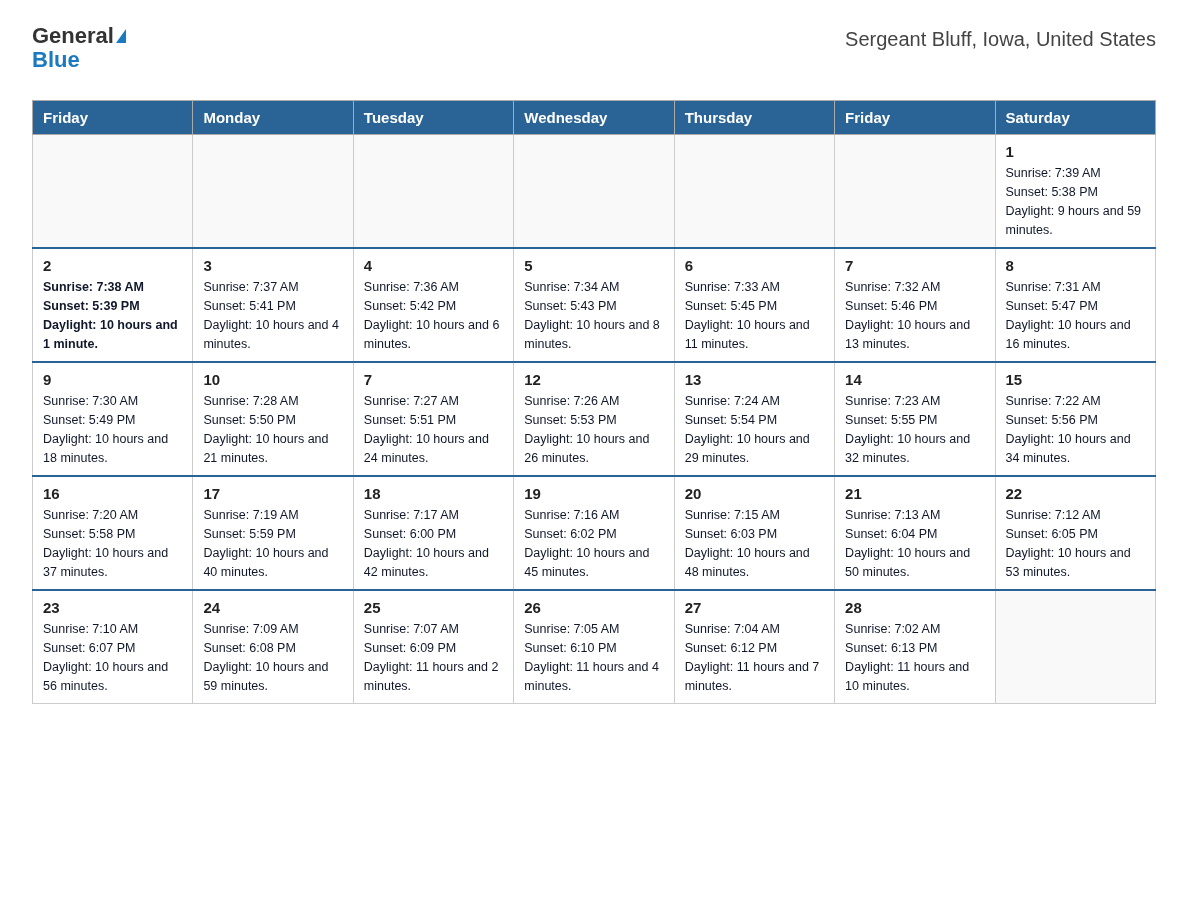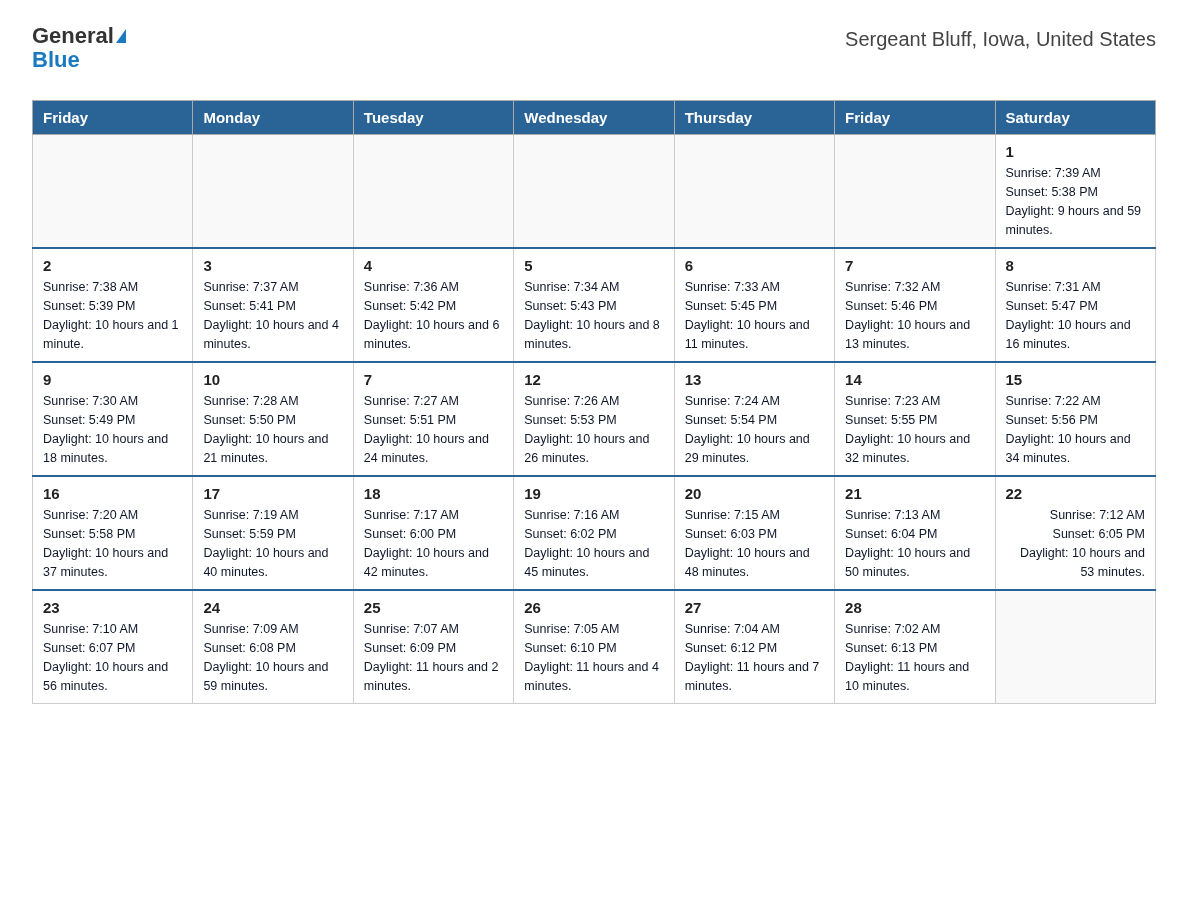--- a/index.html
+++ b/index.html
@@ -131,21 +131,21 @@
         <td>
           <div class="day-number">1</div>
           <div class="day-info" style="white-space: pre-line;">Sunrise: 7:39 AM
 Sunset: 5:38 PM
 Daylight: 9 hours and 59 minutes.</div>
         </td>
       </tr>
       <tr class="row-divider">
         <td>
           <div class="day-number">2</div>
-          <div class="day-info" style="white-space: pre-line;">Sunrise: 7:38 AM
+          <div class="day-info" style="white-space: pre-line; font-weight: bold;">Sunrise: 7:38 AM
 Sunset: 5:39 PM
 Daylight: 10 hours and 1 minute.</div>
         </td>
         <td>
           <div class="day-number">3</div>
           <div class="day-info" style="white-space: pre-line;">Sunrise: 7:37 AM
 Sunset: 5:41 PM
 Daylight: 10 hours and 4 minutes.</div>
         </td>
         <td>
@@ -255,21 +255,21 @@
 Daylight: 10 hours and 48 minutes.</div>
         </td>
         <td>
           <div class="day-number">21</div>
           <div class="day-info" style="white-space: pre-line;">Sunrise: 7:13 AM
 Sunset: 6:04 PM
 Daylight: 10 hours and 50 minutes.</div>
         </td>
         <td>
           <div class="day-number">22</div>
-          <div class="day-info" style="white-space: pre-line; text-align: right;">Sunrise: 7:12 AM
+          <div class="day-info" style="white-space: pre-line;">Sunrise: 7:12 AM
 Sunset: 6:05 PM
 Daylight: 10 hours and 53 minutes.</div>
         </td>
       </tr>
       <tr class="row-divider">
         <td>
           <div class="day-number">23</div>
           <div class="day-info" style="white-space: pre-line;">Sunrise: 7:10 AM
 Sunset: 6:07 PM
 Daylight: 10 hours and 56 minutes.</div>

